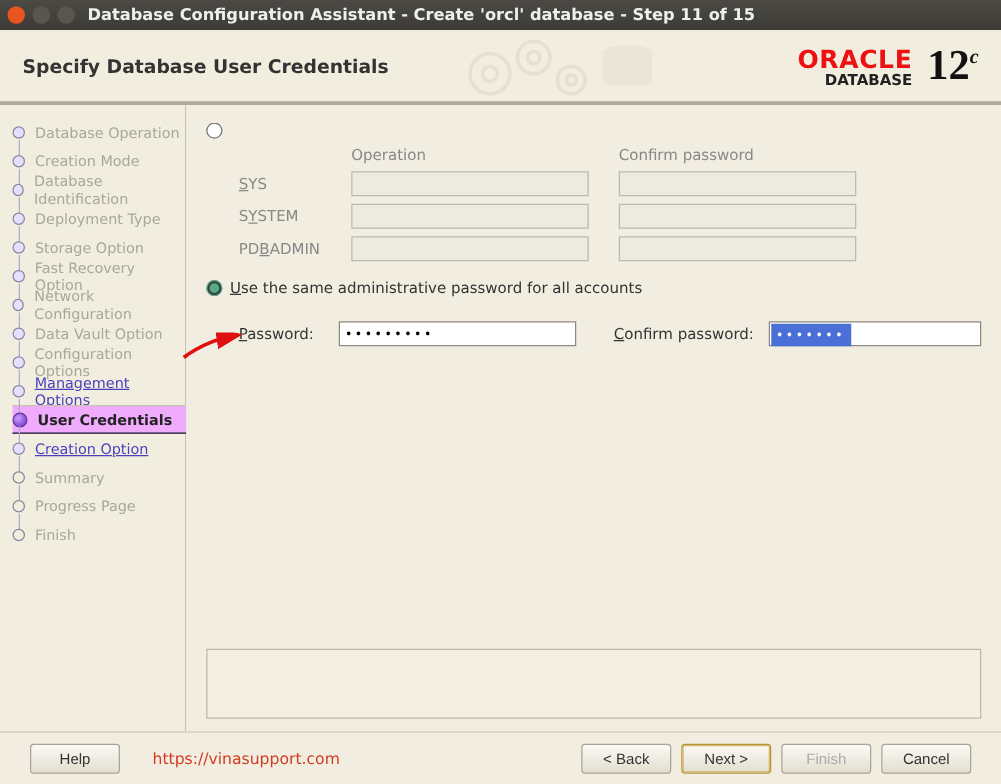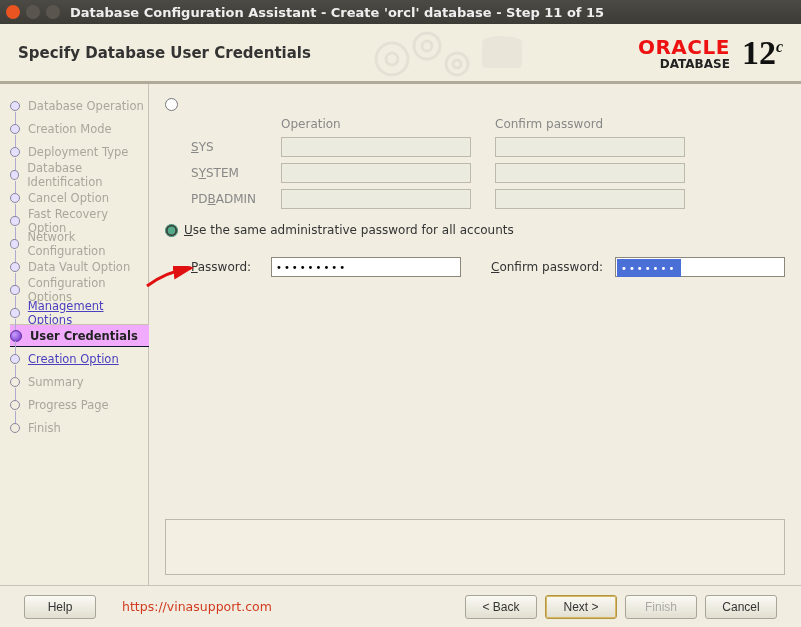--- a/index.html
+++ b/index.html
@@ -216,29 +216,29 @@
       <div class="step-row">
         <div class="step-dot done"></div>
         <div class="step-label">Database Operation</div>
       </div>
       <div class="step-row">
         <div class="step-dot done"></div>
         <div class="step-label">Creation Mode</div>
       </div>
       <div class="step-row">
         <div class="step-dot done"></div>
+        <div class="step-label">Database Identification</div>
+      </div>
+      <div class="step-row">
+        <div class="step-dot done"></div>
         <div class="step-label">Deployment Type</div>
       </div>
       <div class="step-row">
         <div class="step-dot done"></div>
-        <div class="step-label">Database Identification</div>
-      </div>
-      <div class="step-row">
-        <div class="step-dot done"></div>
-        <div class="step-label">Cancel Option</div>
+        <div class="step-label">Storage Option</div>
       </div>
       <div class="step-row">
         <div class="step-dot done"></div>
         <div class="step-label">Fast Recovery Option</div>
       </div>
       <div class="step-row">
         <div class="step-dot done"></div>
         <div class="step-label">Network Configuration</div>
       </div>
       <div class="step-row">

